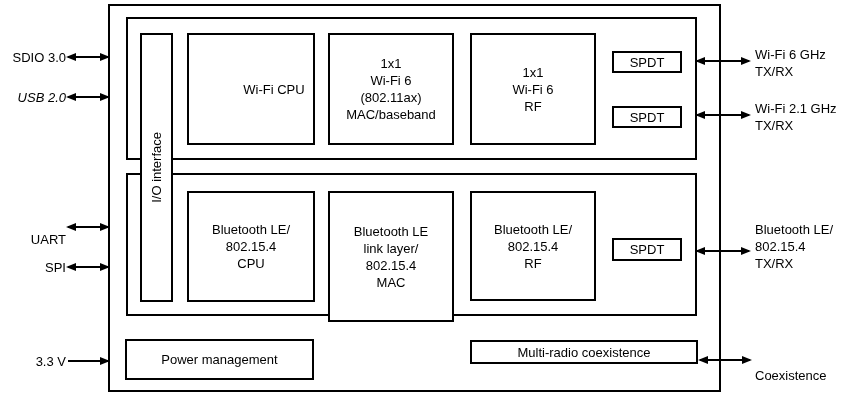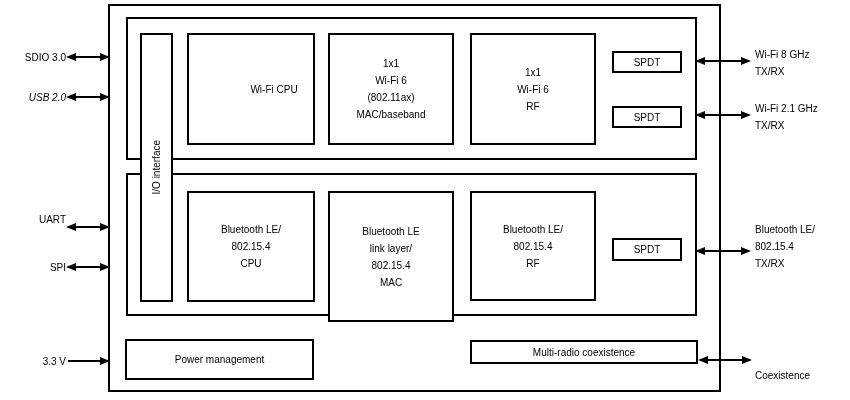--- a/index.html
+++ b/index.html
@@ -6,21 +6,21 @@
     margin: 0;
     padding: 0;
     background: #ffffff;
   }
   .canvas {
     position: relative;
     width: 850px;
     height: 400px;
     background: #ffffff;
     font-family: "Liberation Sans", "DejaVu Sans", sans-serif;
-    font-size: 10px;
+    font-size: 13px;
     line-height: 17px;
     color: #000000;
     overflow: hidden;
   }
   .box {
     position: absolute;
     border: 2px solid #000000;
     background: #ffffff;
     box-sizing: border-box;
     display: flex;
@@ -94,21 +94,21 @@
   .spdt-wifi24    { left: 612px; top: 106px; width: 70px;  height: 22px; }
   .bt-cpu         { left: 187px; top: 191px; width: 128px; height: 111px; }
   .bt-mac         { left: 328px; top: 191px; width: 126px; height: 131px; }
   .bt-rf          { left: 470px; top: 191px; width: 126px; height: 110px; }
   .spdt-bt        { left: 612px; top: 238px; width: 70px;  height: 23px; }
   .power-box      { left: 125px; top: 339px; width: 189px; height: 41px; }
   .coex-box       { left: 470px; top: 340px; width: 228px; height: 24px; }
 
   .lbl-sdio   { right: 784px; top: 49px; }
   .lbl-usb    { right: 784px; top: 89px; font-style: italic; }
-  .lbl-uart   { right: 784px; top: 211px; }
+  .lbl-uart   { right: 784px; top: 231px; }
   .lbl-spi    { right: 784px; top: 259px; }
   .lbl-33v    { right: 784px; top: 353px; }
 
   .lbl-wifi5  { left: 755px; top: 46px; }
   .lbl-wifi24 { left: 755px; top: 100px; }
   .lbl-bt     { left: 755px; top: 221px; }
   .lbl-coex   { left: 755px; top: 367px; }
 
   .arr-sdio   { left: 68px;  top: 56px;  width: 40px; }
   .arr-usb    { left: 68px;  top: 96px;  width: 40px; }
@@ -169,21 +169,21 @@
   <div class="box spdt-bt">SPDT</div>
 
   <div class="box power-box">Power management</div>
   <div class="box coex-box">Multi-radio coexistence</div>
 
   <div class="arrow double arr-wifi5"></div>
   <div class="arrow double arr-wifi24"></div>
   <div class="arrow double arr-bt"></div>
   <div class="arrow double arr-coex"></div>
 
-  <div class="port-label right lbl-wifi5">Wi-Fi 8 GHz
+  <div class="port-label right lbl-wifi5">Wi-Fi 6 GHz
 TX/RX</div>
   <div class="port-label right lbl-wifi24">Wi-Fi 2.1 GHz
 TX/RX</div>
   <div class="port-label right lbl-bt">Bluetooth LE/
 802.15.4
 TX/RX</div>
   <div class="port-label right lbl-coex">Coexistence</div>
 
 </div>
 

